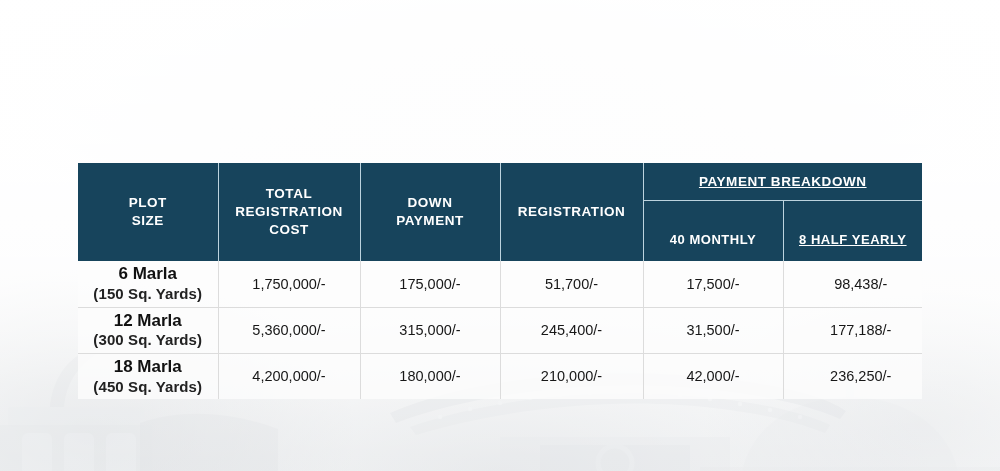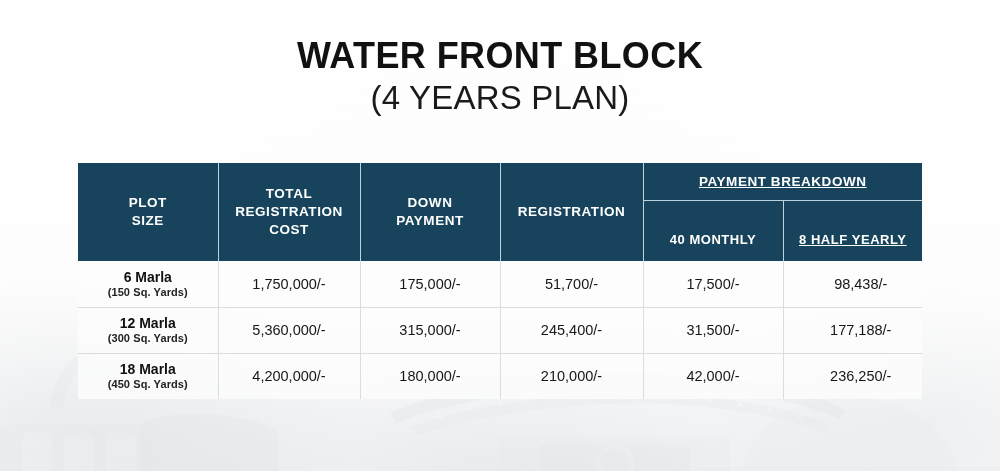--- a/index.html
+++ b/index.html
@@ -149,27 +149,27 @@
     vertical-align: middle;
     height: 46px;
     font-size: 14.5px;
     color: #171717;
     box-sizing: border-box;
   }
   tbody td.last-col { border-right: none; padding-left: 16px; }
   tbody tr:last-child td { border-bottom: none; }
 
   .plot-name {
-    font-size: 14px;
+    font-size: 17px;
     font-weight: bold;
     color: #111111;
     line-height: 1.1;
   }
   .plot-sub {
-    font-size: 11px;
+    font-size: 15px;
     font-weight: bold;
     color: #222222;
     margin-top: 1px;
     letter-spacing: 0.1px;
   }
 </style>
 </head>
 <body>
 
 <div id="page">
@@ -212,24 +212,20 @@
 
     <svg class="wm-dome" viewBox="0 0 300 120" preserveAspectRatio="none">
       <path d="M40,120 C40,62 90,26 150,26 C210,26 260,62 260,120 Z" fill="#c3c9cf" opacity="0.4"></path>
       <rect x="0" y="96" width="300" height="24" fill="#bec4ca" opacity="0.4"></rect>
       <rect x="146" y="6" width="8" height="22" fill="#c3c9cf" opacity="0.45"></rect>
     </svg>
 
     <div class="wm-fade"></div>
   </div>
 
-  <div class="title-block">
-    <div class="title-main">WATER FRONT BLOCK</div>
-    <div class="title-sub">(4 YEARS PLAN)</div>
-  </div>
 
   <div class="table-wrap">
     <table class="plan">
       <colgroup>
         <col style="width:140px">
         <col style="width:142px">
         <col style="width:140px">
         <col style="width:143px">
         <col style="width:140px">
         <col style="width:139px">

